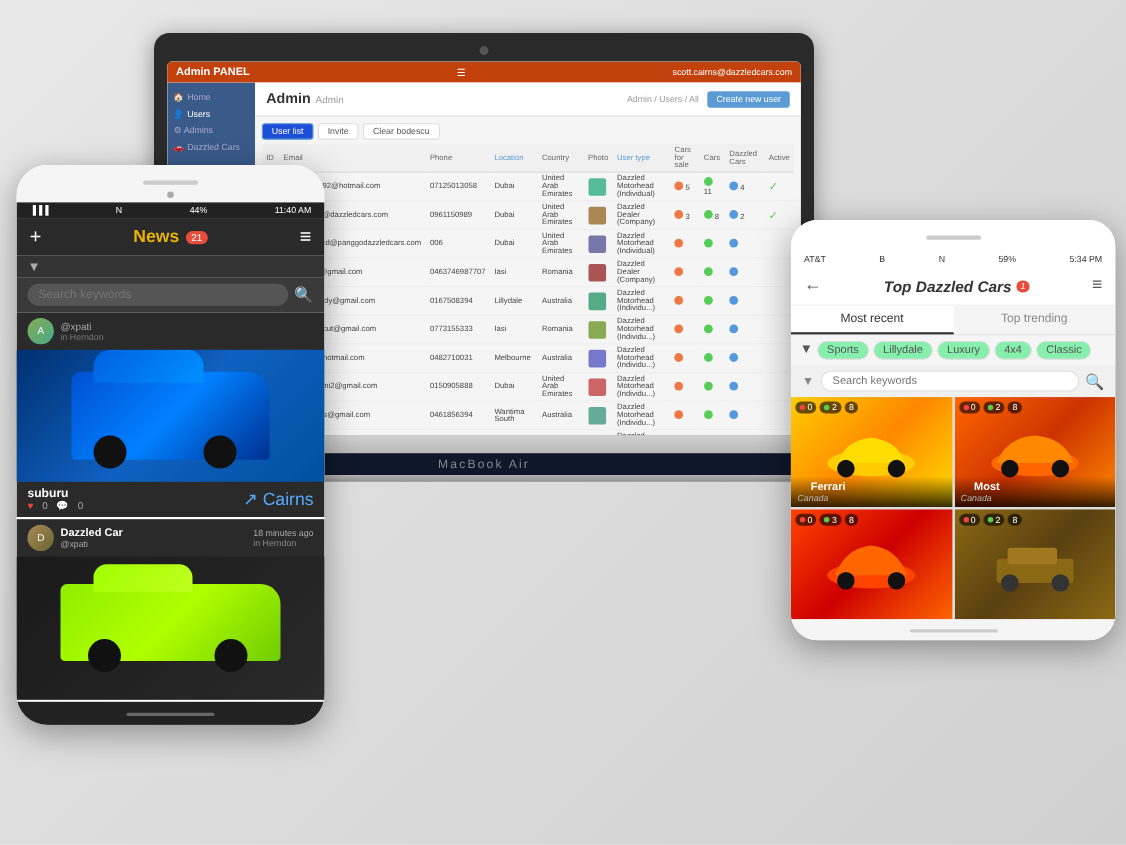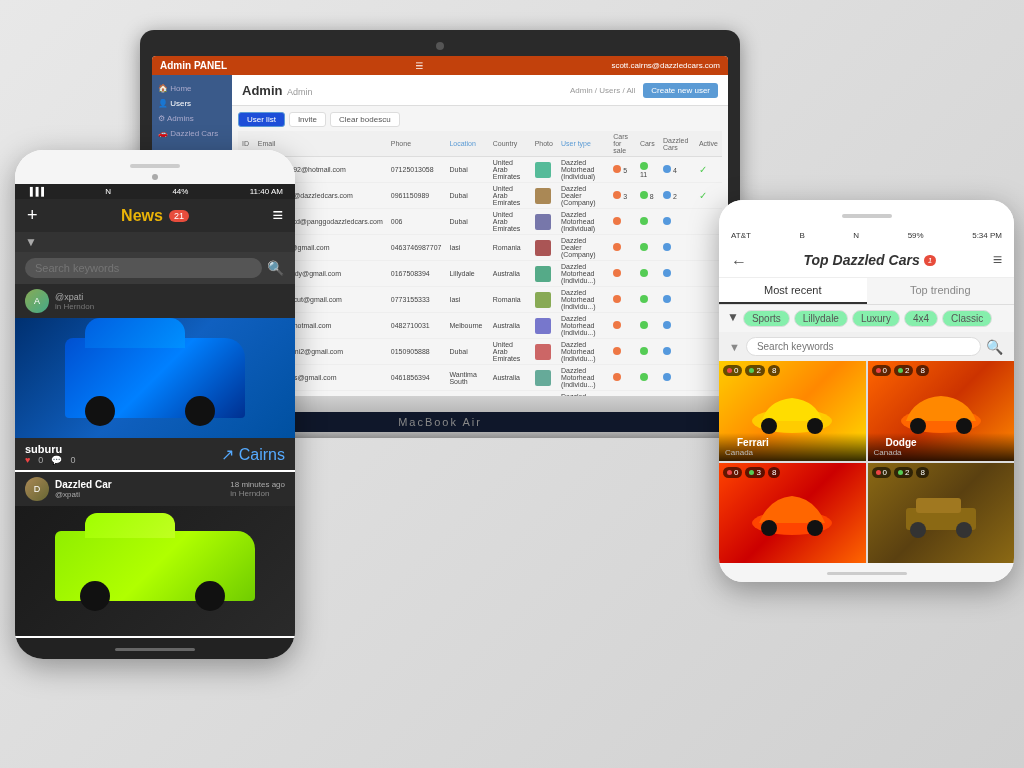--- a/index.html
+++ b/index.html
@@ -460,21 +460,21 @@
     }
     .car-card-overlay {
       position: absolute;
       bottom: 0;
       left: 0;
       right: 0;
       background: linear-gradient(to top, rgba(0,0,0,0.8), transparent);
       padding: 4px 6px;
     }
     .car-card-name { font-size: 10px; color: #fff; font-weight: bold; padding-left: 12px; }
-    .car-card-country { font-size: 8px; color: #bbb; }
+    .car-card-country { font-size: 8px; color: #bbb; font-style: italic; }
     .car-card-stats {
       position: absolute;
       top: 4px;
       left: 4px;
       display: flex;
       gap: 3px;
     }
     .stat-badge {
       background: rgba(0,0,0,0.6);
       color: #fff;
@@ -903,21 +903,21 @@
             </span>
           <span class="stat-badge">
               <span class="stat-dot-g"></span>
               <span>2</span>
             </span>
           <span class="stat-badge">
               <span>8</span>
             </span>
         </div>
         <div class="car-card-overlay">
-          <div class="car-card-name">Dodge</div>
+          <div class="car-card-name">Most</div>
           <div class="car-card-country">Canada</div>
         </div>
       </div>
 
       <div class="car-card">
         <div class="car-card-img bugatti-img">
           <svg width="90" height="50" viewBox="0 0 90 50" fill="none">
             <ellipse cx="45" cy="35" rx="40" ry="12" fill="#ff4400"></ellipse>
             <path d="M12 35 Q22 10 45 8 Q68 10 78 35 Z" fill="#ff6600"></path>
             <circle cx="22" cy="40" r="8" fill="#111"></circle>

